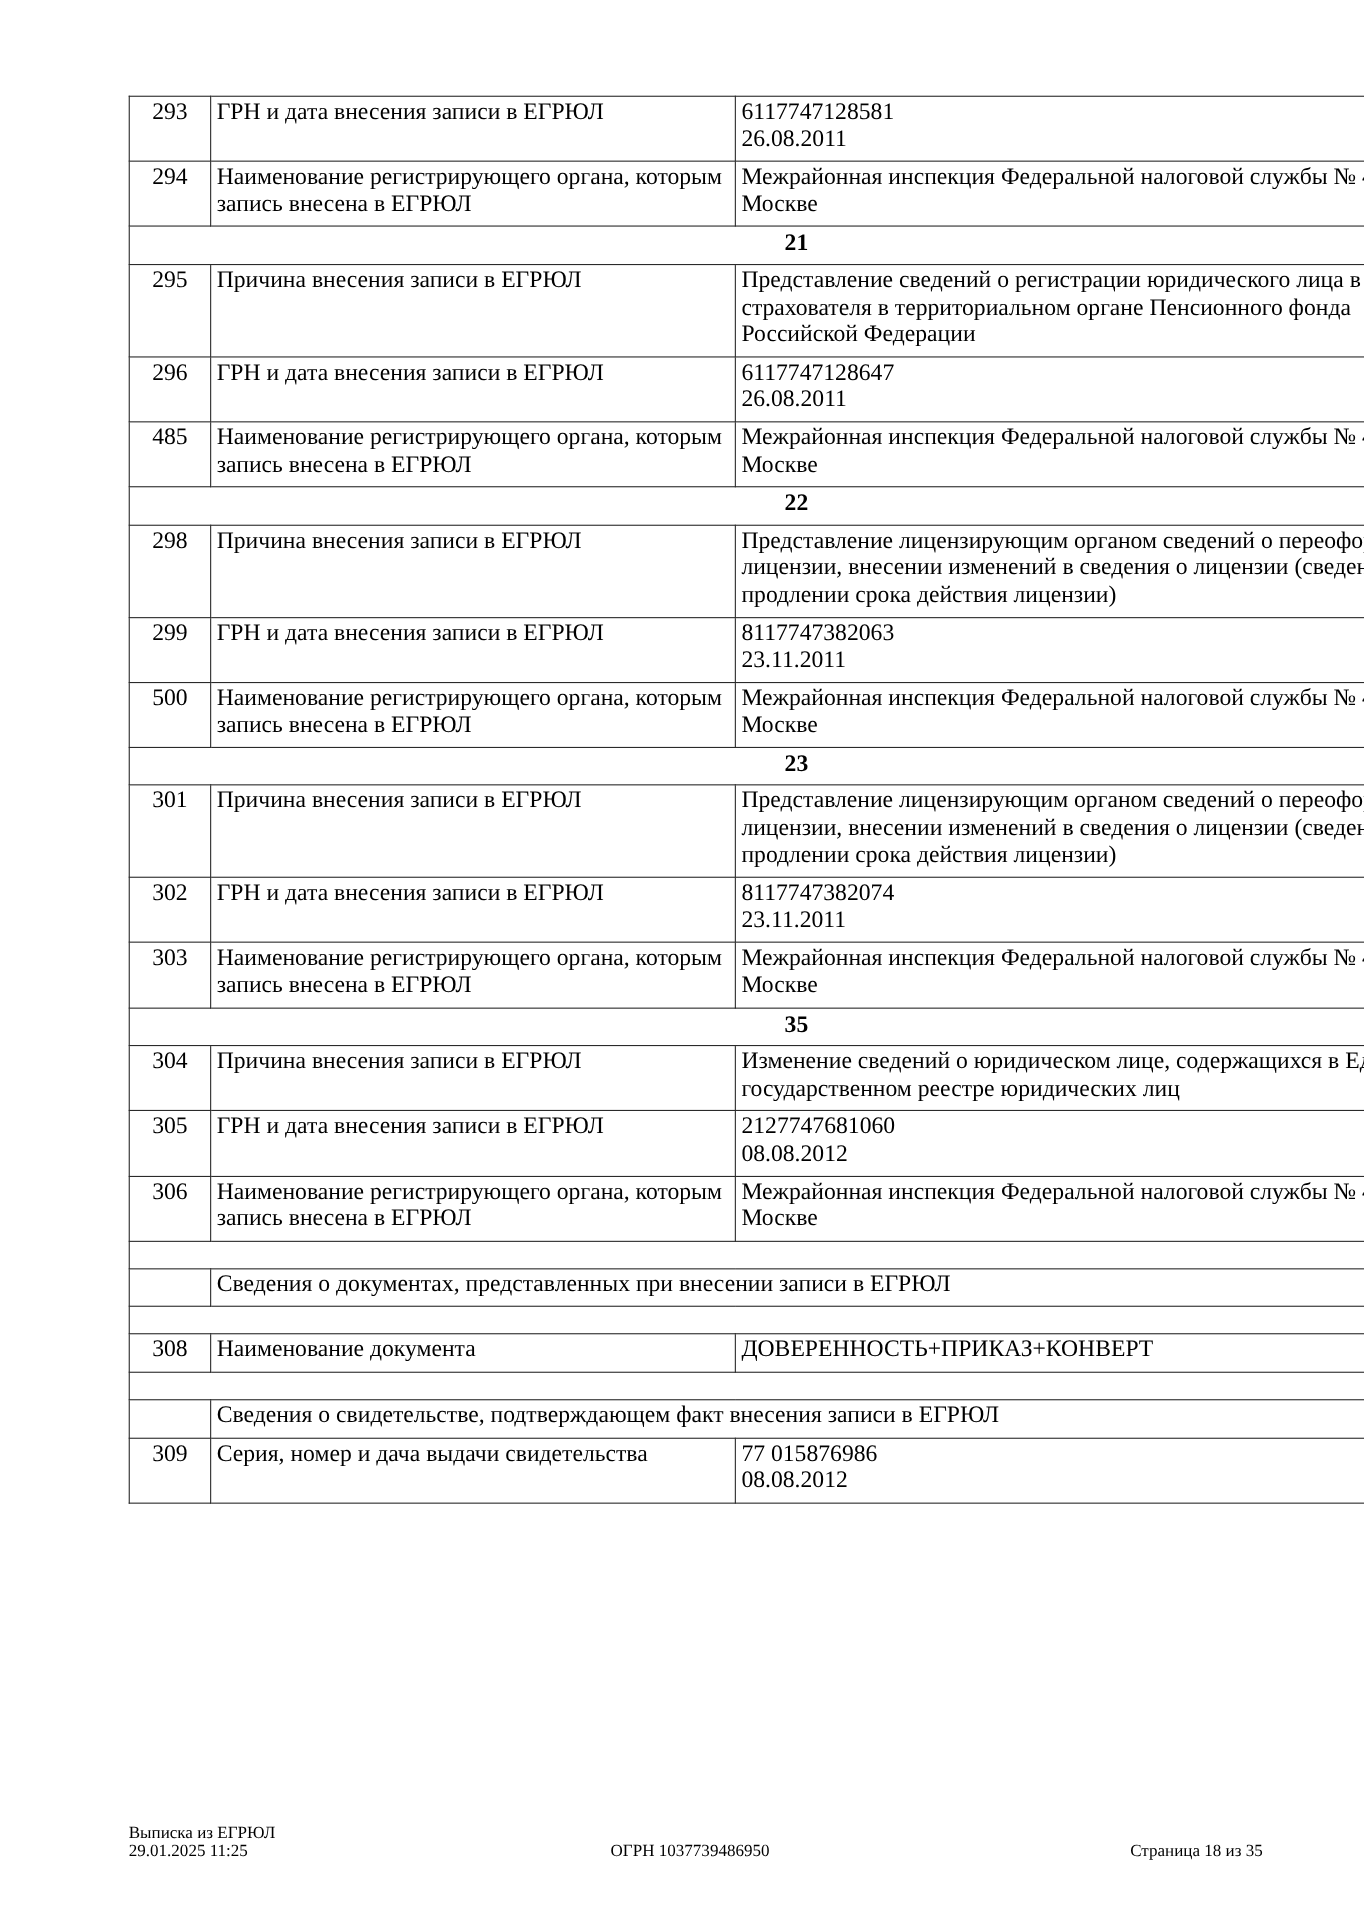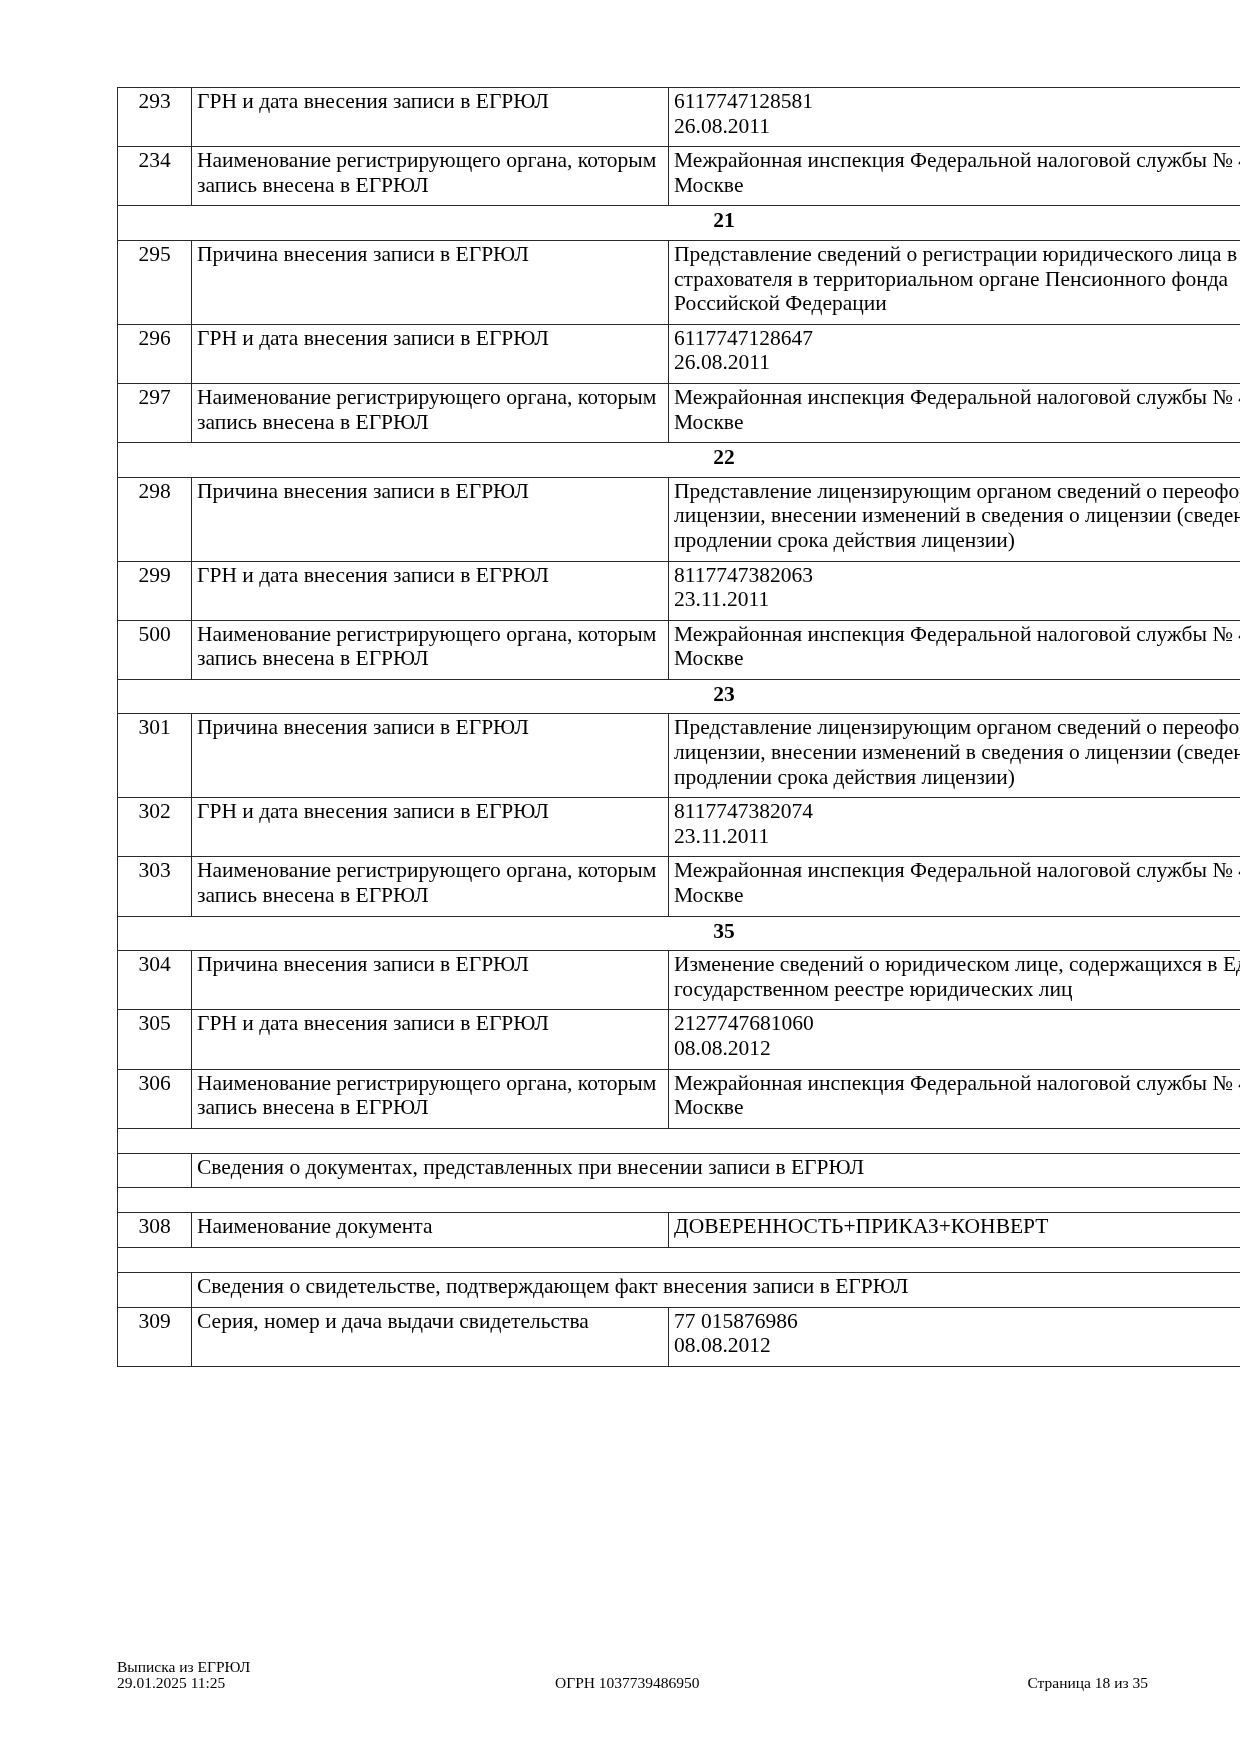--- a/index.html
+++ b/index.html
@@ -26,40 +26,40 @@
 
 <table class="main">
   <tbody id="tbody">
       <tr class="record">
         <td class="num">293</td>
         <td class="label">ГРН и дата внесения записи в ЕГРЮЛ</td>
         <td class="val ml">6117747128581
 26.08.2011</td>
       </tr>
       <tr class="record">
-        <td class="num">234</td>
+        <td class="num">294</td>
         <td class="label">Наименование регистрирующего органа, которым запись внесена в ЕГРЮЛ</td>
         <td class="val ml">Межрайонная инспекция Федеральной налоговой службы № 46 по г. Москве</td>
       </tr>
       <tr class="section">
         <td colspan="3">21</td>
       </tr>
       <tr class="record">
         <td class="num">295</td>
         <td class="label">Причина внесения записи в ЕГРЮЛ</td>
         <td class="val ml">Представление сведений о регистрации юридического лица в качестве страхователя в территориальном органе Пенсионного фонда Российской Федерации</td>
       </tr>
       <tr class="record">
         <td class="num">296</td>
         <td class="label">ГРН и дата внесения записи в ЕГРЮЛ</td>
         <td class="val ml">6117747128647
 26.08.2011</td>
       </tr>
       <tr class="record">
-        <td class="num">297</td>
+        <td class="num">485</td>
         <td class="label">Наименование регистрирующего органа, которым запись внесена в ЕГРЮЛ</td>
         <td class="val ml">Межрайонная инспекция Федеральной налоговой службы № 46 по г. Москве</td>
       </tr>
       <tr class="section">
         <td colspan="3">22</td>
       </tr>
       <tr class="record">
         <td class="num">298</td>
         <td class="label">Причина внесения записи в ЕГРЮЛ</td>
         <td class="val ml">Представление лицензирующим органом сведений о переоформлении лицензии, внесении изменений в сведения о лицензии (сведений о продлении срока действия лицензии)</td>

